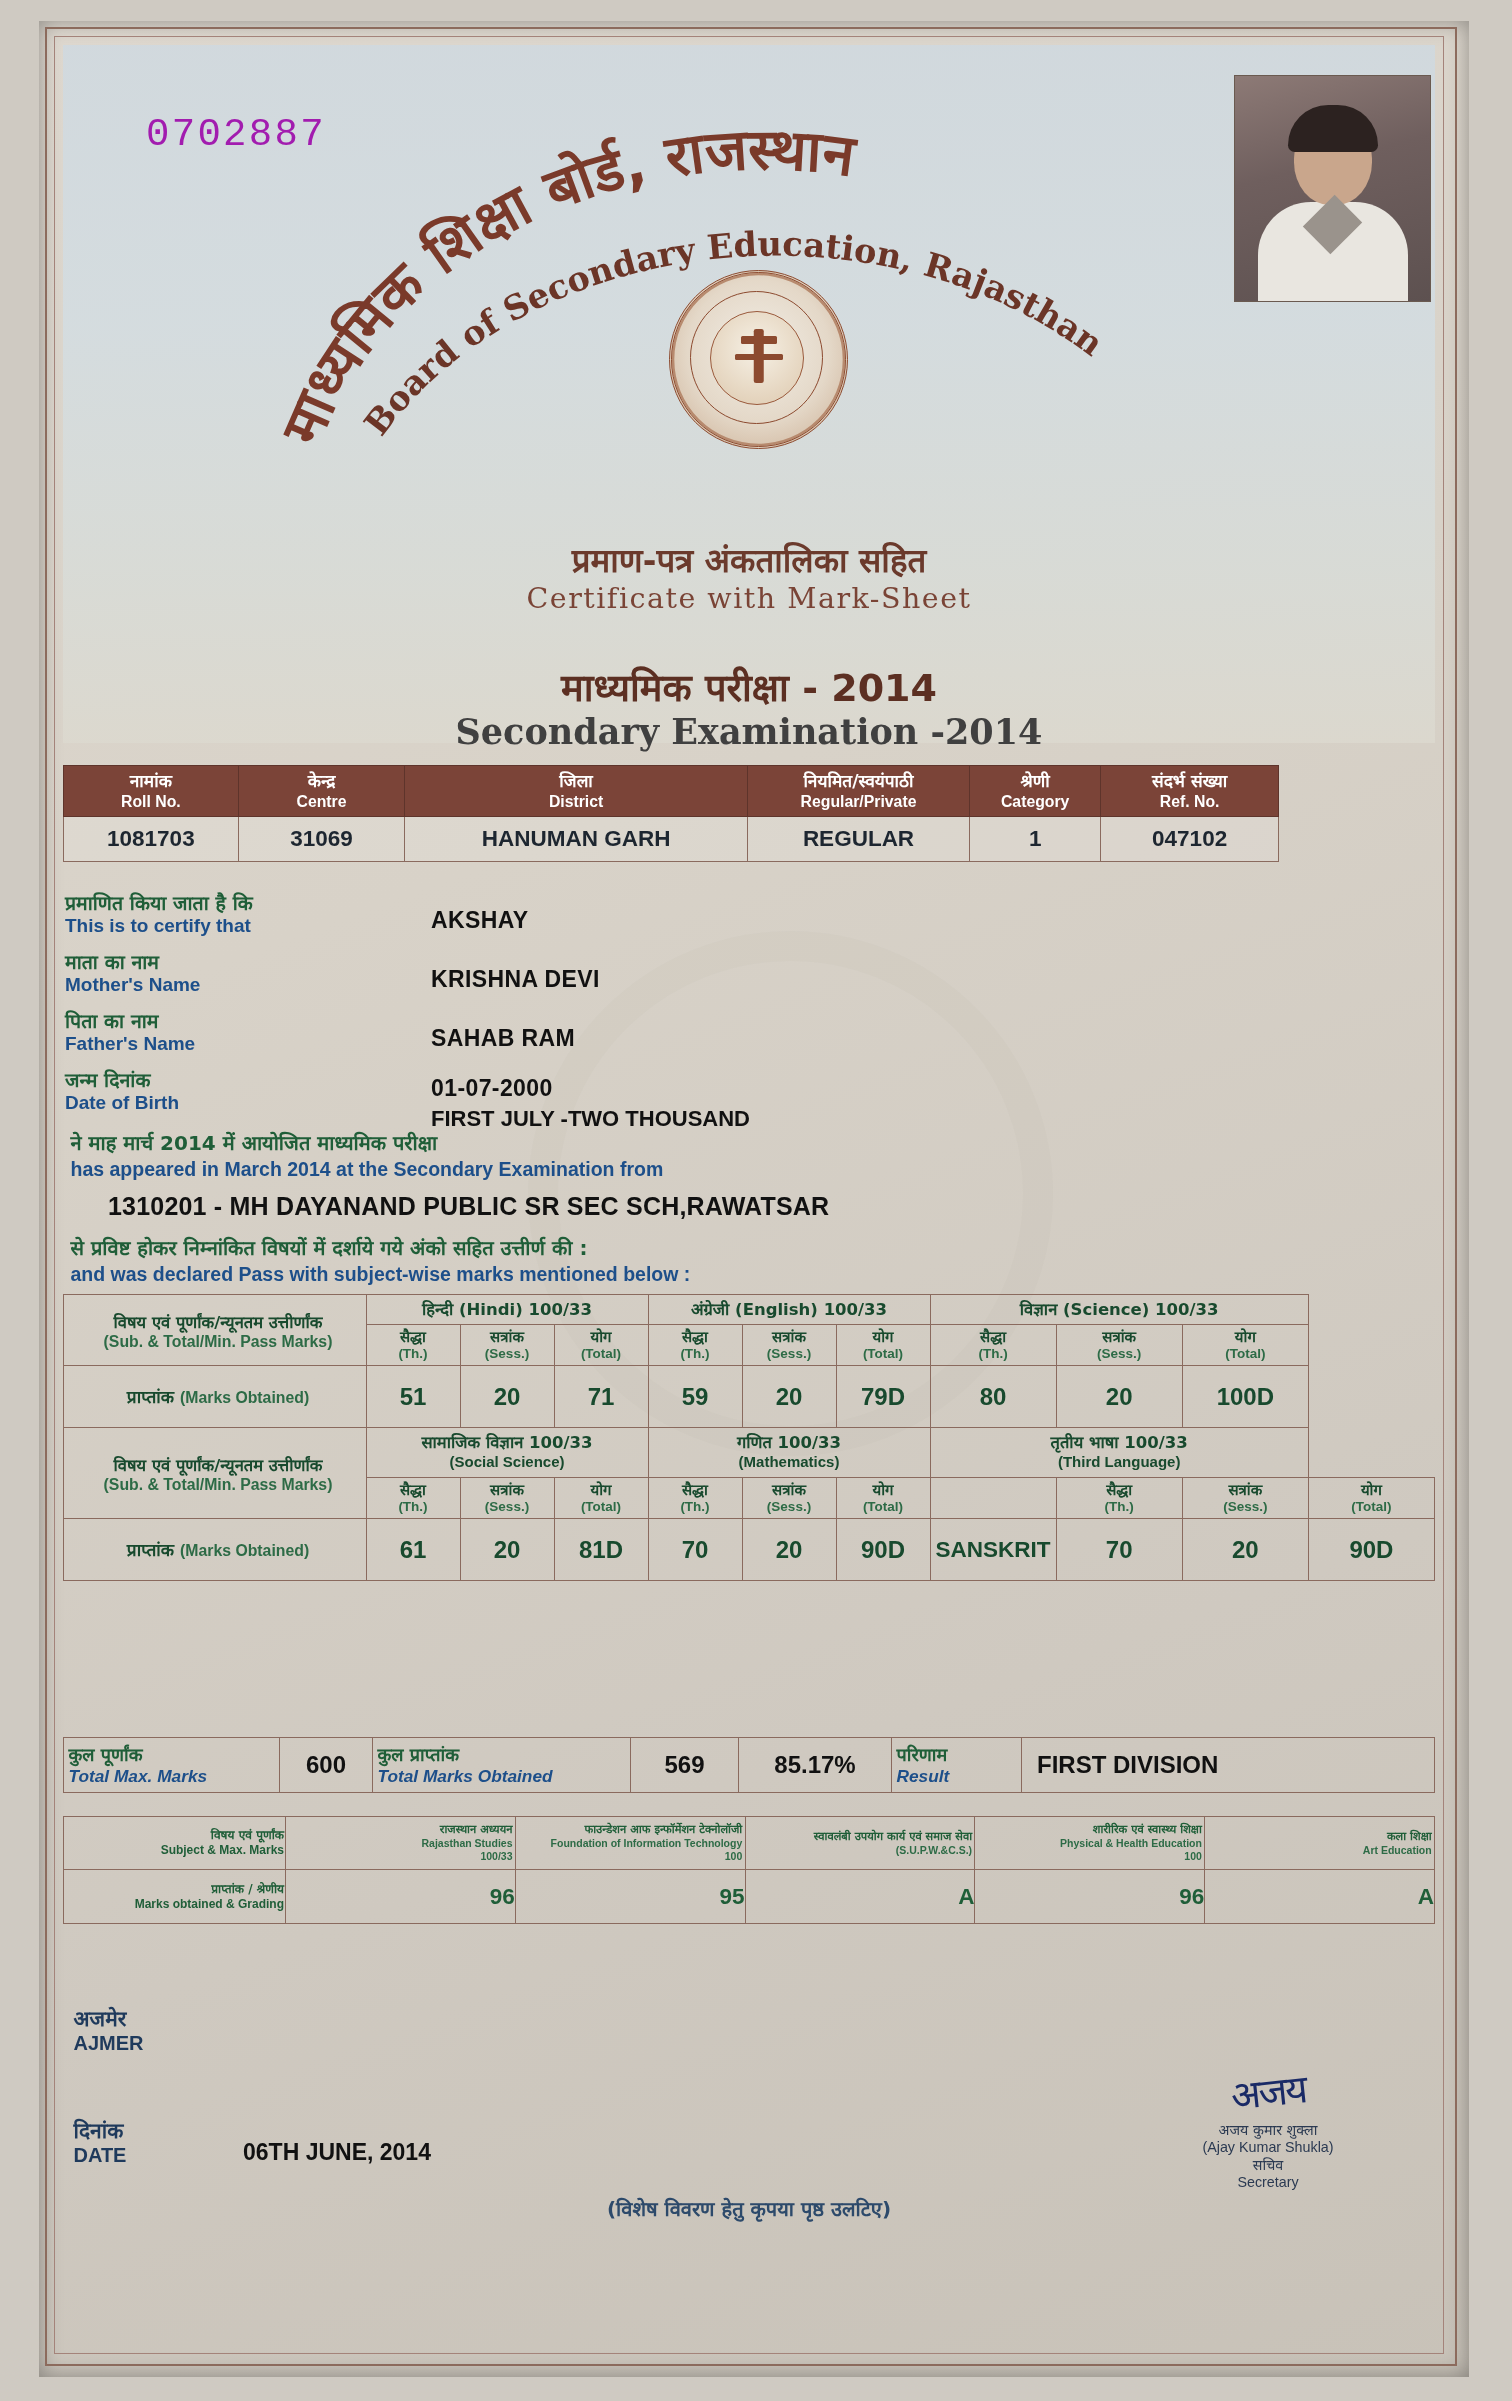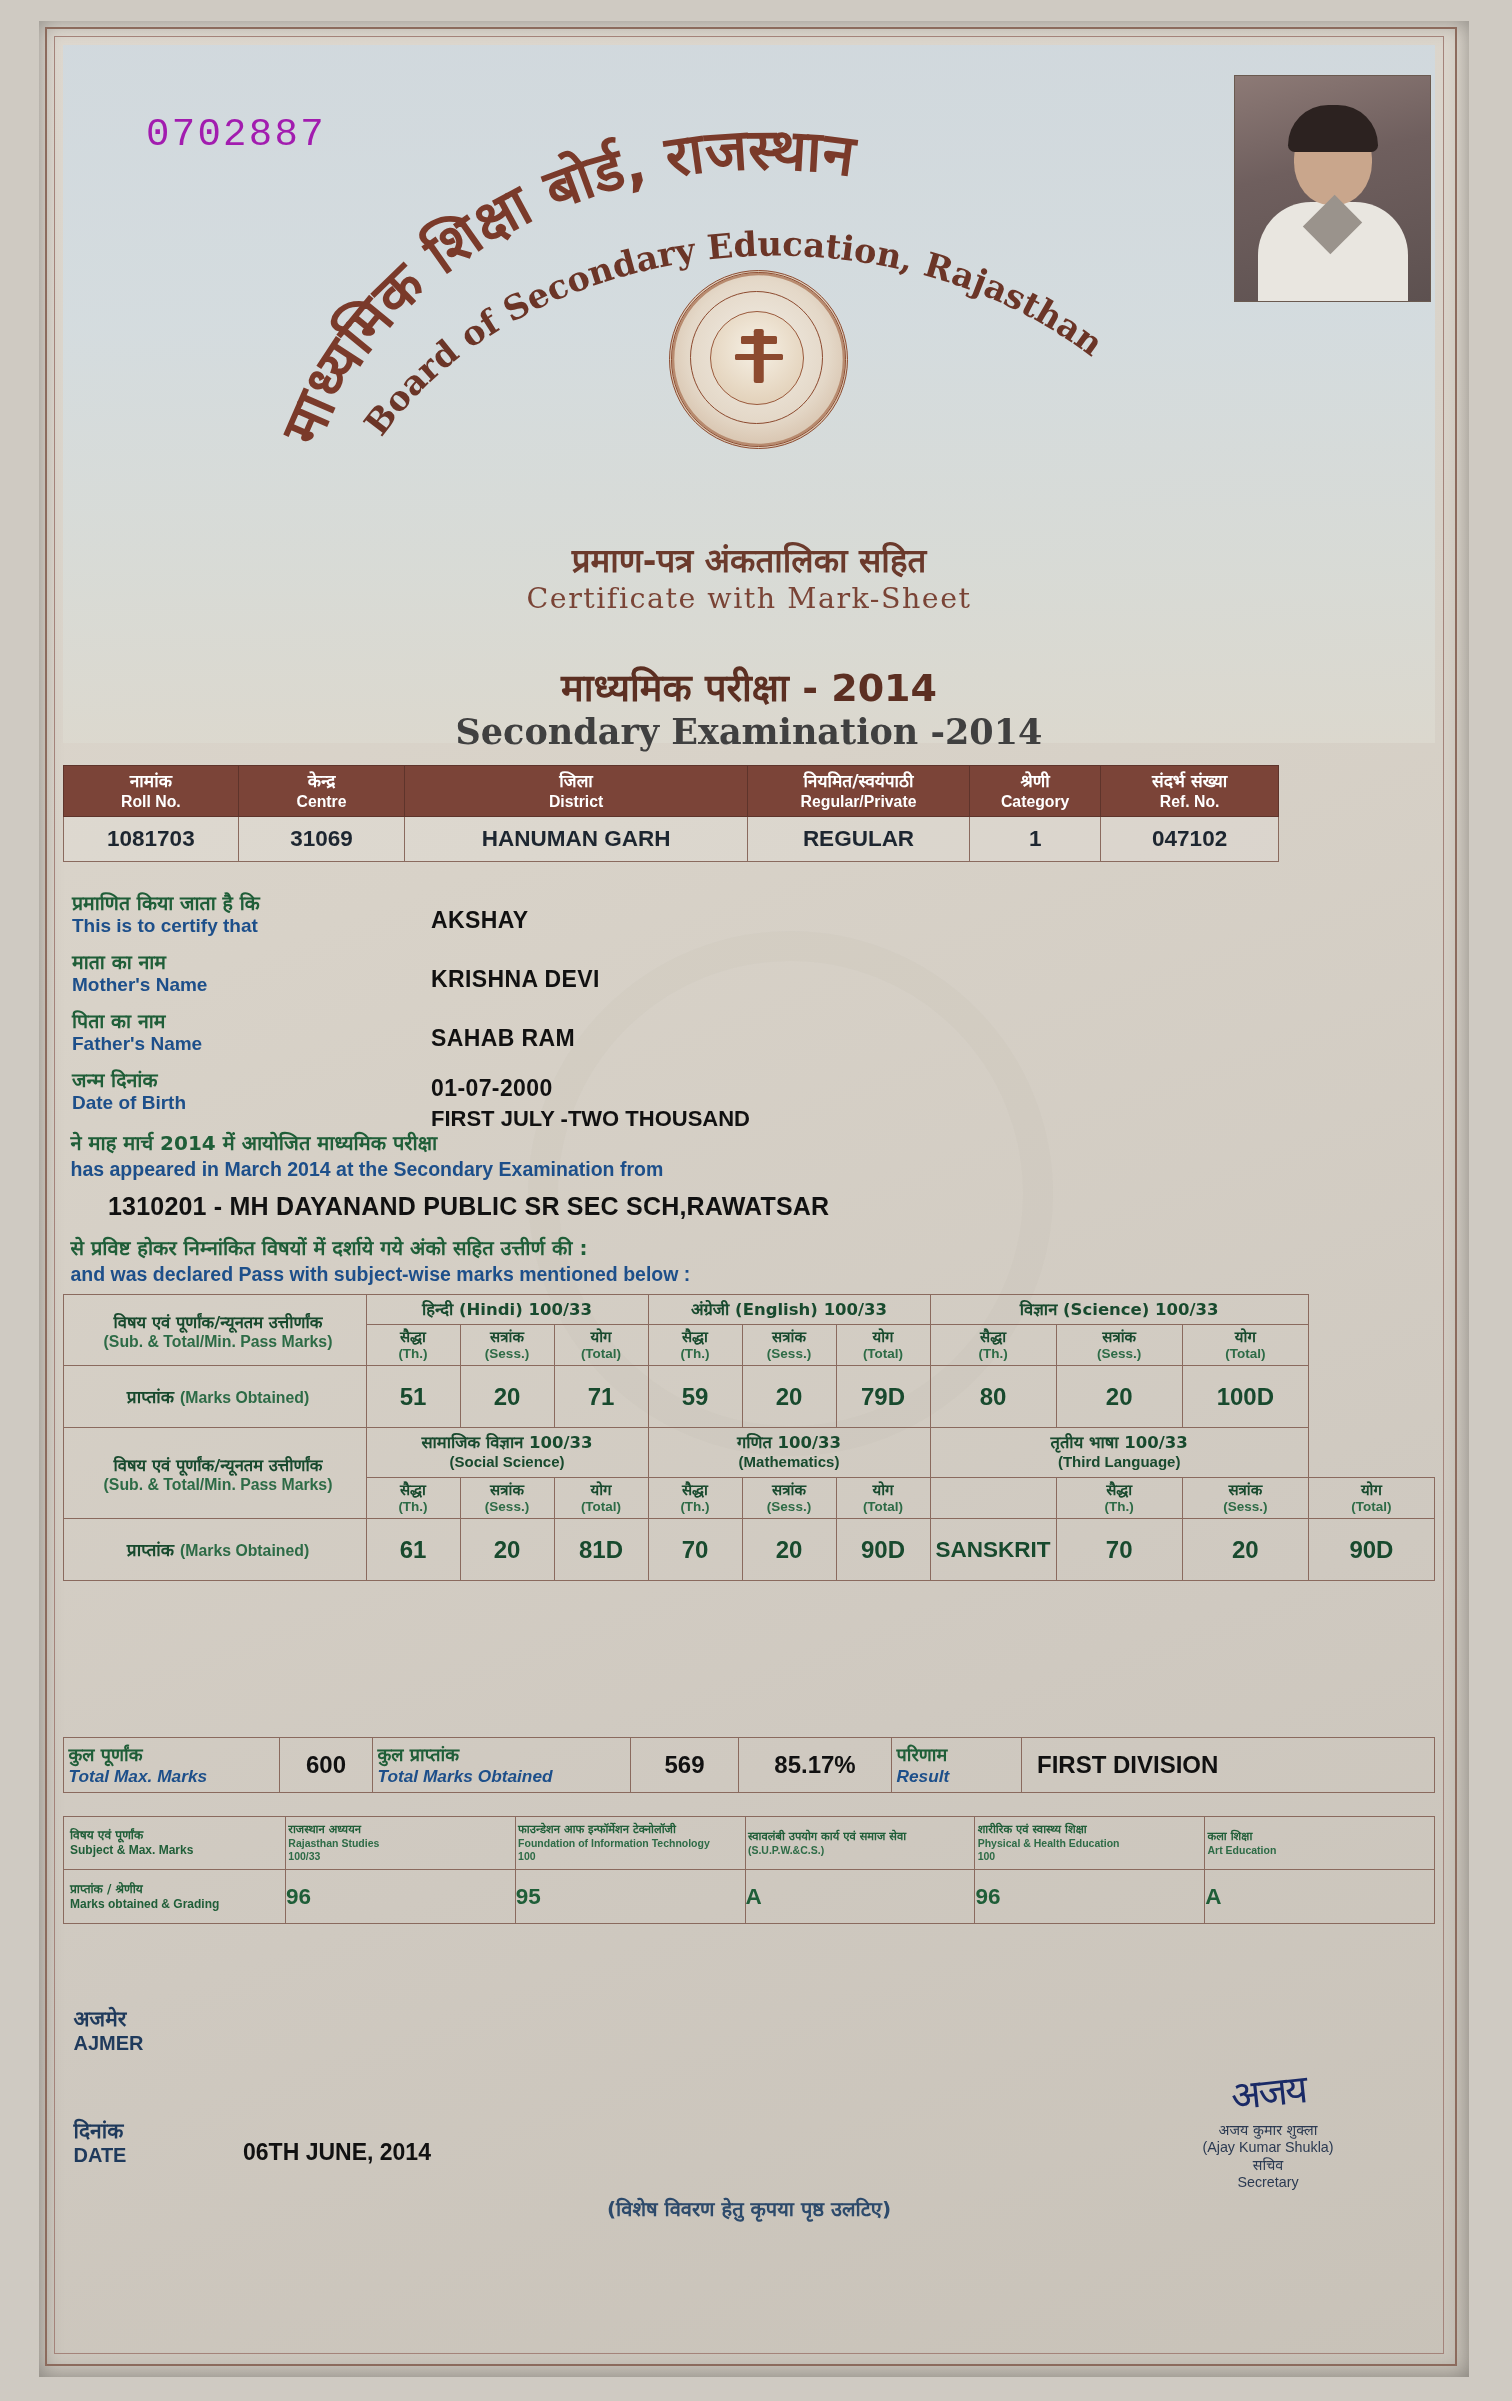--- a/index.html
+++ b/index.html
@@ -40,21 +40,21 @@
 
   
   .ttable{position:absolute;left:0;top:720px;width:1216px;border-collapse:collapse;}
   .ttable th{background:#7b4438;color:#fff;border:0.8px solid #5e342b;padding:4.5px 1.5px;font-size:15.8px;line-height:1.25;font-weight:bold;}
   .ttable th .hi{display:block;font-size:17.3px;font-family:"DejaVu Sans",sans-serif;}
   .ttable td{border:0.8px solid #8a6a5e;padding:9px 3px;text-align:center;font-size:22.5px;font-weight:bold;color:#1d2630;background:rgba(255,255,255,.12);}
 
   
   .cert{position:absolute;left:0;top:848px;width:1372px;}
   .row{position:relative;height:59px;}
-  .lbl{position:absolute;left:9px;top:0;width:315px;color:#2c6b3f;line-height:1.15;}
+  .lbl{position:absolute;left:2px;top:0;width:315px;color:#2c6b3f;line-height:1.15;}
   .lbl .hi{display:block;font-size:19.5px;font-family:"DejaVu Sans",sans-serif;font-weight:bold;color:#1f5e38;}
   .lbl .en{display:block;font-size:19px;font-weight:bold;color:#1d4f8a;}
   .val{position:absolute;left:368px;top:13.5px;font-size:23px;font-weight:bold;color:#111;letter-spacing:0.4px;}
   .val2{position:absolute;left:368px;top:38px;font-size:22px;font-weight:bold;color:#111;}
   .appeared{position:absolute;left:7.5px;top:1084px;width:1351px;color:#1f5e38;}
   .appeared .hi{font-size:20px;font-family:"DejaVu Sans",sans-serif;font-weight:bold;display:block;color:#1f5e38;}
   .appeared .en{font-size:19.5px;font-weight:bold;display:block;color:#1d4f8a;margin-top:1.5px;}
   .school{position:absolute;left:45px;top:1147px;font-size:25px;font-weight:bold;color:#111;letter-spacing:0.2px;}
   .declared{position:absolute;left:7.5px;top:1189px;width:1351px;}
   .declared .hi{font-size:20px;font-family:"DejaVu Sans",sans-serif;font-weight:bold;display:block;color:#1f5e38;}
@@ -72,21 +72,21 @@
 
   
   .totals{position:absolute;left:0;top:1692px;width:1372px;border-collapse:collapse;table-layout:fixed;}
   .totals td{border:0.8px solid #8a6a5e;padding:6px 4.5px;vertical-align:middle;}
   .tl{font-size:18px;font-family:"DejaVu Sans",sans-serif;font-weight:bold;color:#1f5e38;line-height:1.2;}
   .tl .en{display:block;font-size:17.3px;font-family:"Liberation Sans",sans-serif;color:#1d4f8a;font-style:italic;}
   .tv{font-size:24px;font-weight:bold;color:#111;text-align:center;}
 
   
   .extra{position:absolute;left:0;top:1771px;width:1372px;border-collapse:collapse;table-layout:fixed;}
-  .extra td{border:0.8px solid #8a6a5e;text-align:left;vertical-align:middle;color:#1f5e38;}
+  .extra td{border:0.8px solid #8a6a5e;text-align:right;vertical-align:middle;color:#1f5e38;}
   .ex-head{font-size:11.3px;font-family:"DejaVu Sans",sans-serif;font-weight:bold;padding:6px 2.3px;line-height:1.25;}
   .ex-head .en{display:block;font-size:10.5px;font-family:"Liberation Sans",sans-serif;color:#2d6b46;}
   .ex-lbl{font-size:12px;font-family:"DejaVu Sans",sans-serif;font-weight:bold;text-align:left;padding-left:6px;line-height:1.25;}
   .ex-val{font-size:22.5px;font-weight:bold;color:#111;padding:13.5px 0;}
 
   
   .place{position:absolute;left:10.5px;top:1959px;color:#1f3a5c;}
   .place .hi{font-size:21px;font-family:"DejaVu Sans",sans-serif;font-weight:bold;display:block;color:#1f3a5c;}
   .place .en{font-size:20px;font-weight:bold;display:block;color:#1f3a5c;}
   .datebox{position:absolute;left:10.5px;top:2071px;color:#1f3a5c;}

